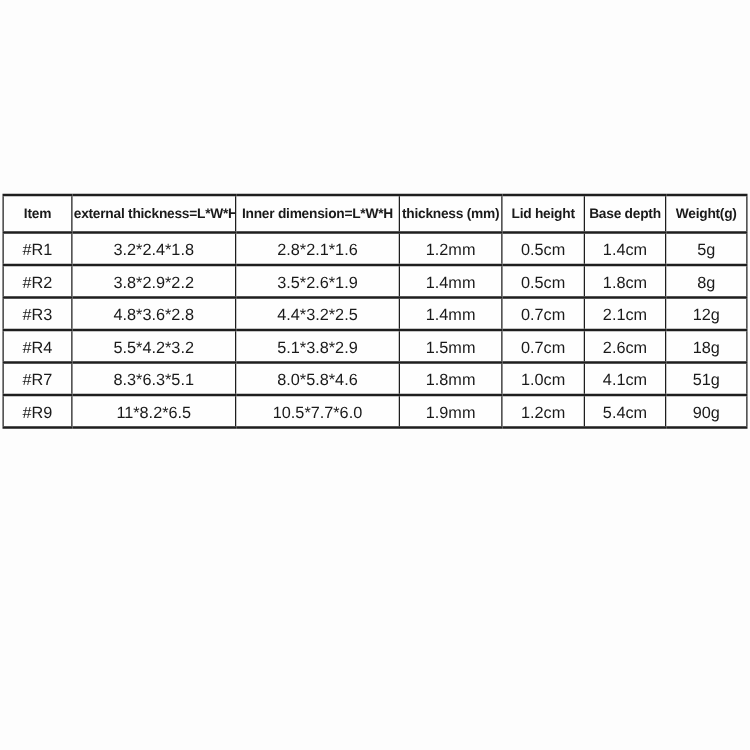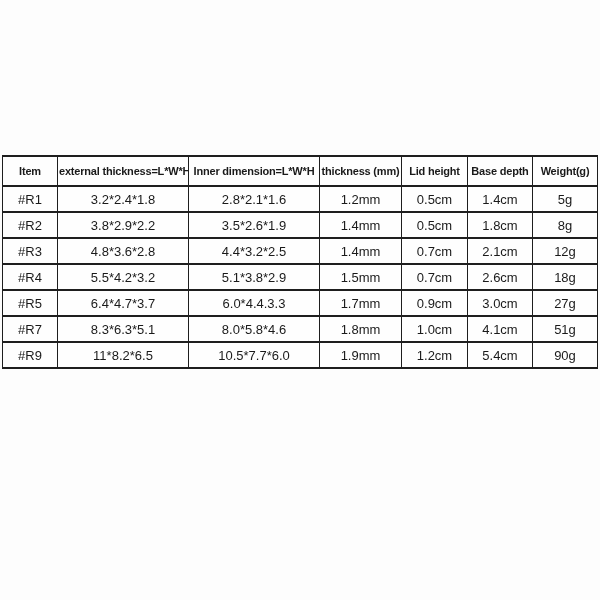--- a/index.html
+++ b/index.html
@@ -115,29 +115,20 @@
         <tr>
           <td>#R4</td>
           <td>5.5*4.2*3.2</td>
           <td>5.1*3.8*2.9</td>
           <td>1.5mm</td>
           <td>0.7cm</td>
           <td>2.6cm</td>
           <td>18g</td>
         </tr>
         <tr>
-          <td>#R5</td>
-          <td>6.4*4.7*3.7</td>
-          <td>6.0*4.4.3.3</td>
-          <td>1.7mm</td>
-          <td>0.9cm</td>
-          <td>3.0cm</td>
-          <td>27g</td>
-        </tr>
-        <tr>
           <td>#R7</td>
           <td>8.3*6.3*5.1</td>
           <td>8.0*5.8*4.6</td>
           <td>1.8mm</td>
           <td>1.0cm</td>
           <td>4.1cm</td>
           <td>51g</td>
         </tr>
         <tr>
           <td>#R9</td>

